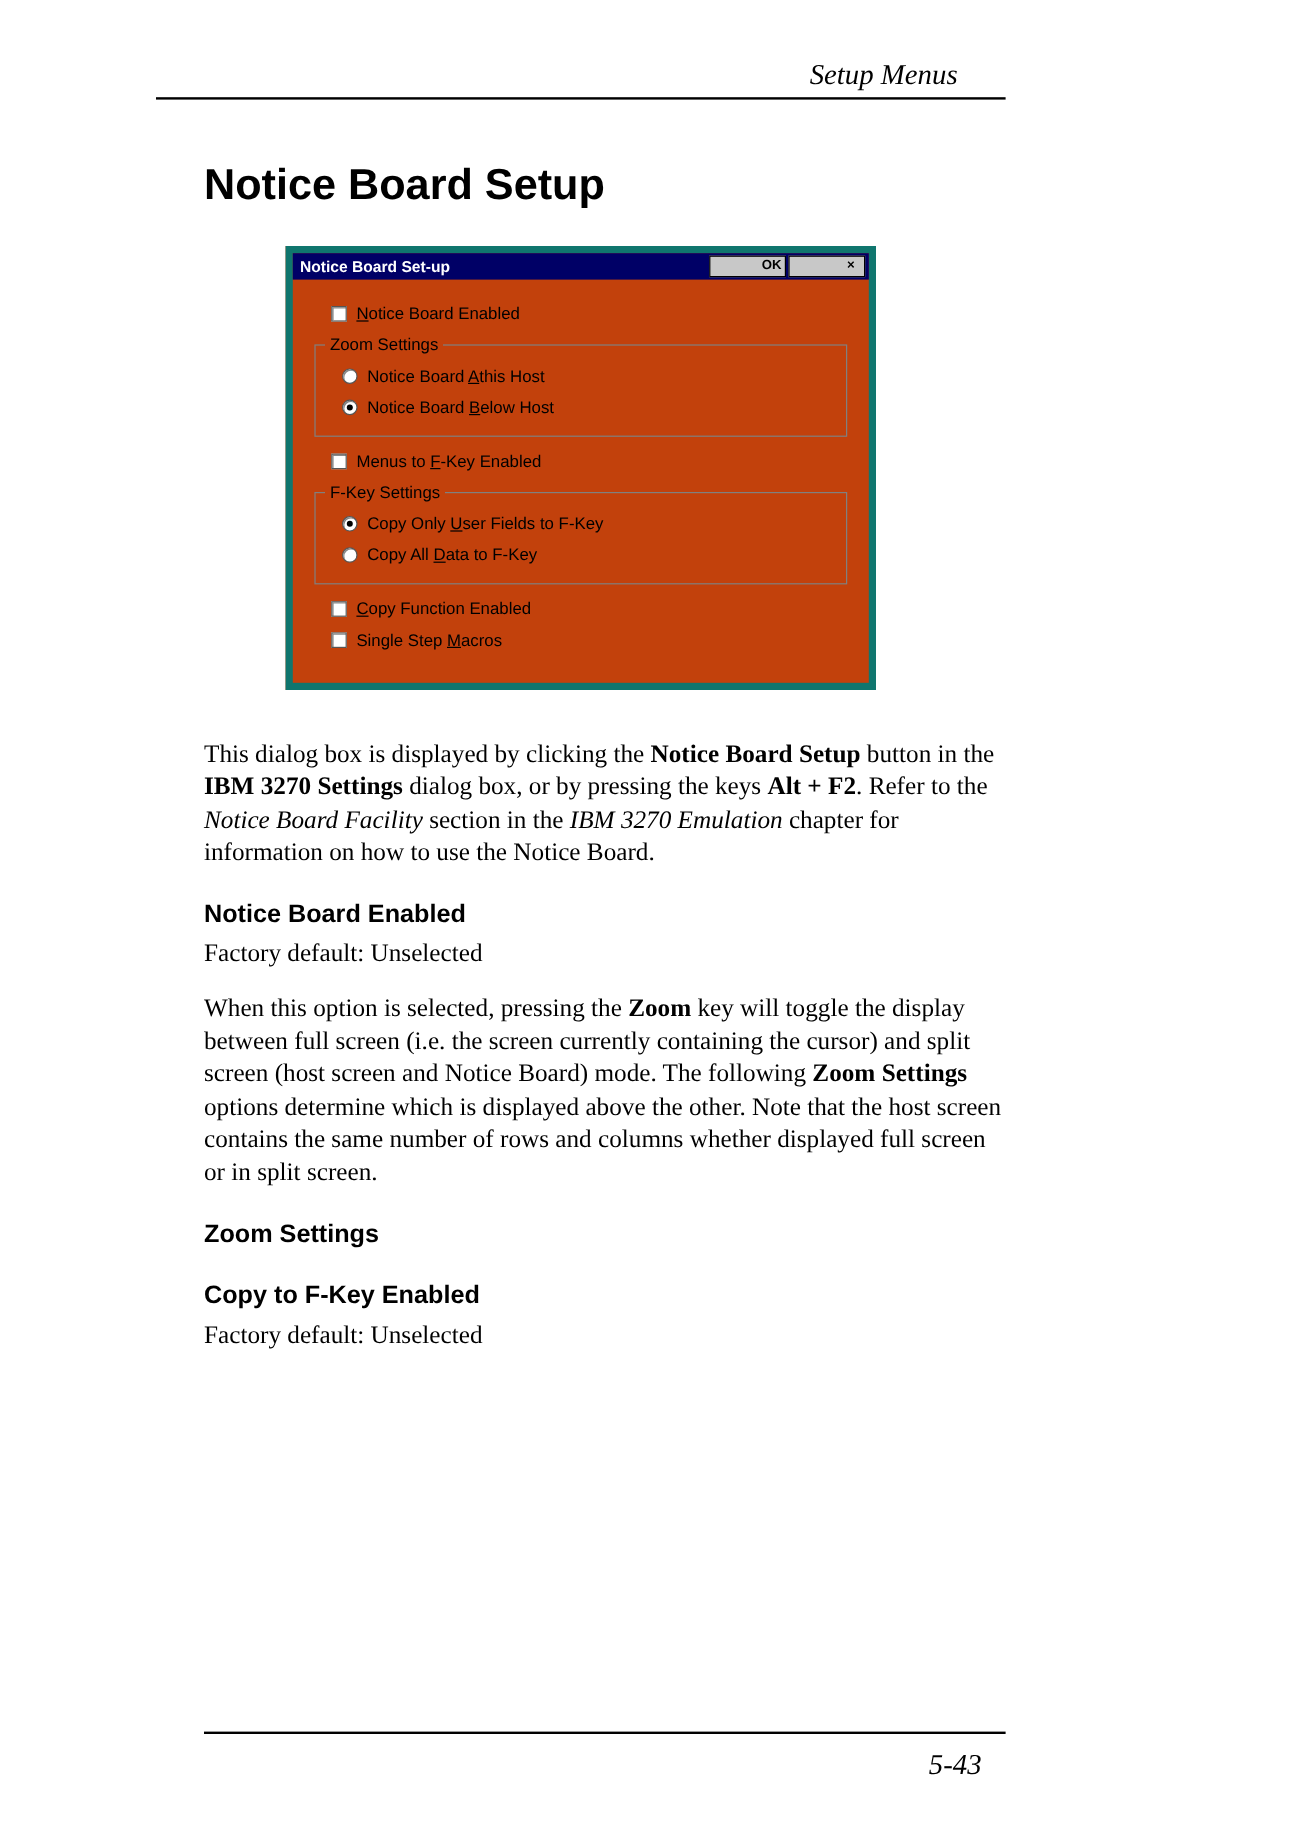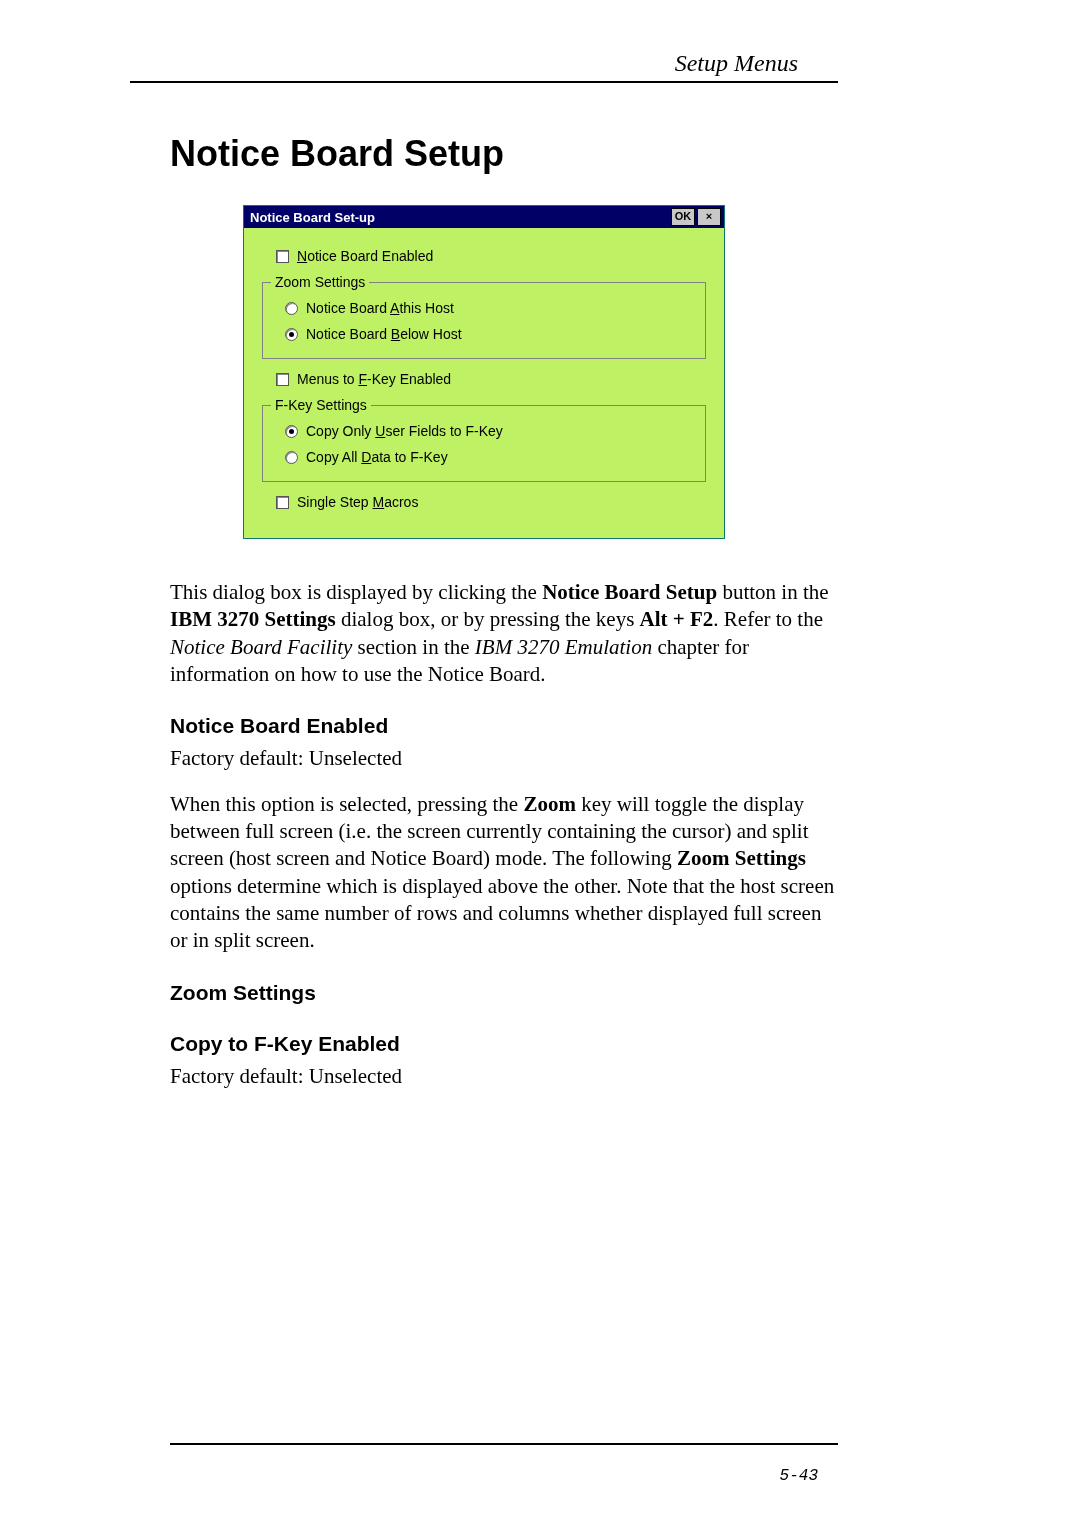--- a/index.html
+++ b/index.html
@@ -34,22 +34,22 @@
     font-size: 36px;
     margin: 0 0 30px 40px;
   }
   .dialog-wrap {
     display: flex;
     justify-content: center;
     margin-bottom: 40px;
   }
   .dialog {
     width: 480px;
-    border: 1px solid #0f766e;
-    background: #bef264;
+    border: 6px solid #0f766e;
+    background: #c2410c;
     font-family: Tahoma, Arial, sans-serif;
     font-size: 14px;
     color: #000;
   }
   .titlebar {
     background: #000066;
     color: #fff;
     display: flex;
     align-items: center;
     height: 22px;
@@ -63,20 +63,21 @@
     color: #000;
     font-family: Arial, sans-serif;
     font-size: 11px;
     font-weight: bold;
     width: 22px;
     height: 16px;
     line-height: 15px;
     text-align: center;
     border: 1px solid #000;
     margin-left: 2px;
+    padding-left: 40px;
   }
   .dialog-body {
     padding: 14px 18px 18px 18px;
   }
   .chk-row, .rad-row {
     display: flex;
     align-items: center;
     gap: 8px;
     margin: 6px 0 10px 14px;
     font-size: 14px;
@@ -134,22 +135,21 @@
     left: 170px;
     right: 130px;
     bottom: 84px;
     border-top: 2px solid #000;
   }
   .page-num {
     position: absolute;
     right: 150px;
     bottom: 44px;
     font-style: italic;
-    font-size: 16px;
-    font-family: Liberation Mono, monospace;
+    font-size: 24px;
   }
 </style>
 </head>
 <body>
 
 <div class="page">
 
   <div class="running-head">Setup Menus</div>
   <div class="rule-top"></div>
 
@@ -207,20 +207,26 @@
             <span class="rad"></span>
             <span>
               <span>Copy All </span><span class="u">D</span><span>ata to F-Key</span>
             </span>
           </div>
         </fieldset>
 
         <div class="chk-row">
           <span class="chk"></span>
           <span>
+            <span></span><span class="u">C</span><span>opy Function Enabled</span>
+          </span>
+        </div>
+        <div class="chk-row">
+          <span class="chk"></span>
+          <span>
             <span>Single Step </span><span class="u">M</span><span>acros</span>
           </span>
         </div>
 
       </div>
     </div>
   </div>
 
   <div class="body-text">
 

